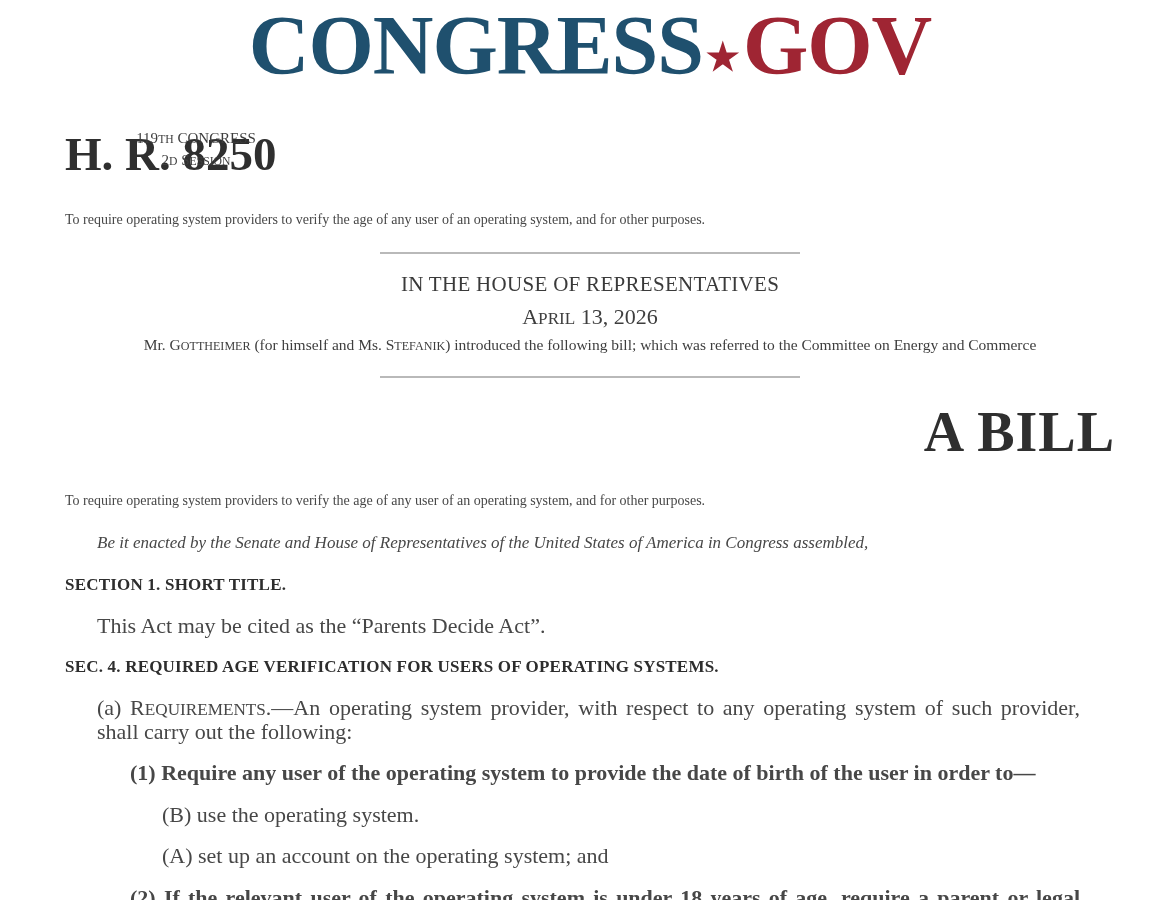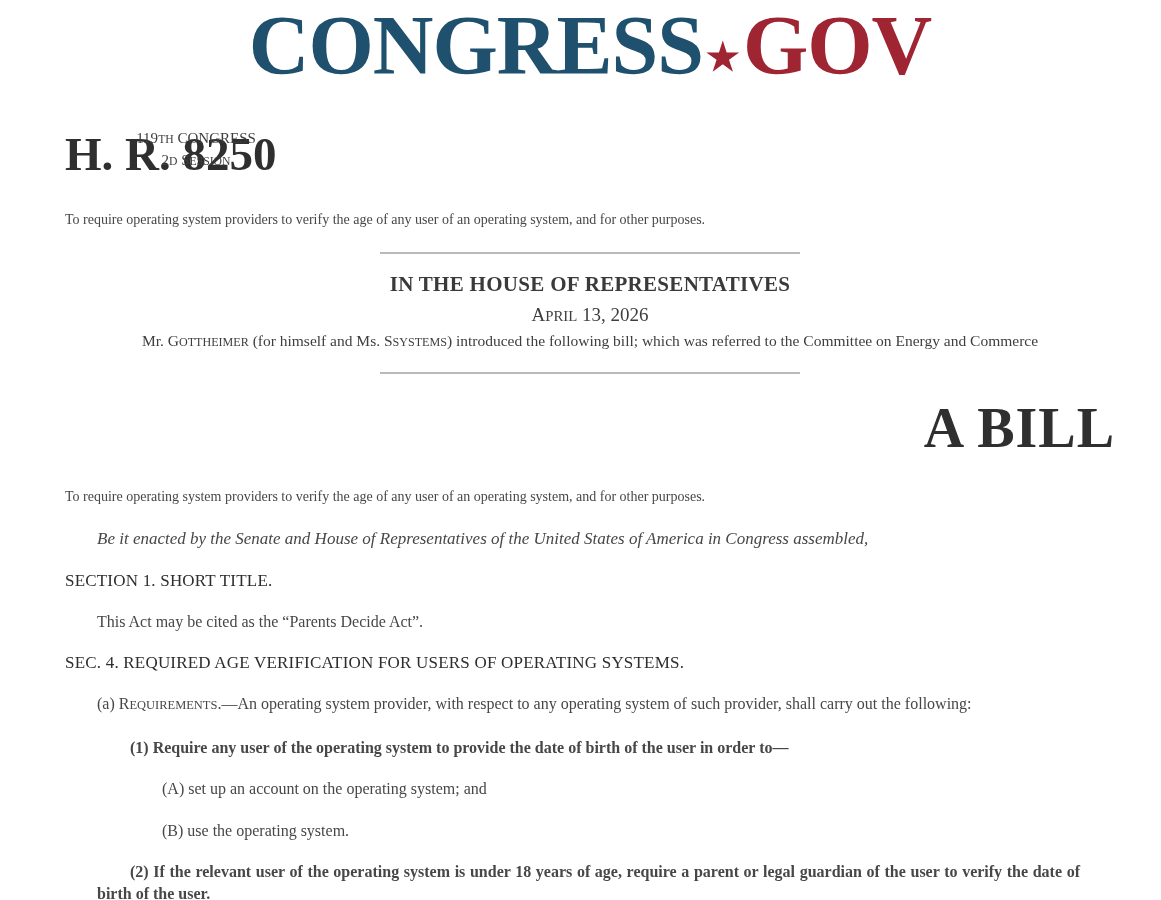--- a/index.html
+++ b/index.html
@@ -74,28 +74,28 @@
   .rule {
     border: none;
     border-top: 2px solid #b9b9b9;
     width: 420px;
     margin: 22px auto 18px;
   }
   
   .chamber {
     text-align: center;
     font-size: 21px;
-    font-weight: bold;
+    font-weight: normal;
     letter-spacing: 0.3px;
     margin: 0;
     color: #3a3a3a;
   }
   .date-line {
     text-align: center;
-    font-size: 19px;
+    font-size: 22px;
     margin-top: 7px;
     color: #3e3e3e;
   }
   .sponsor-line {
     text-align: center;
     font-size: 15.5px;
     margin-top: 6px;
     color: #3e3e3e;
   }
   
@@ -108,27 +108,27 @@
     color: #2f2f2f;
   }
   .enacting {
     font-style: italic;
     margin: 21px 35px 0 32px;
     font-size: 17px;
     line-height: 21.5px;
   }
   .section-heading {
     font-size: 17px;
-    font-weight: normal;
+    font-weight: bold;
     letter-spacing: 0.2px;
     margin: 21px 0 0;
     color: #2d2d2d;
   }
   .para {
-    font-size: 16px;
+    font-size: 22px;
     line-height: 21.5px;
     margin: 20px 35px 0 32px;
     text-align: justify;
   }
   .ind1 { text-indent: 0; }
   .ind2 { text-indent: 33px; font-weight: bold; }
   .ind3 { text-indent: 65px; }
   .sc { font-size: 0.78em; }
 </style>
 </head>
@@ -148,32 +148,32 @@
     <h1 class="bill-number">H. R. 8250</h1>
   </div>
 
   <p class="long-title">To require operating system providers to verify the age of any user of an operating system, and for other purposes.</p>
 
   <hr class="rule">
 
   <div>
     <h2 class="chamber">IN THE HOUSE OF REPRESENTATIVES</h2>
     <div class="date-line"><span>A</span><span class="sc">PRIL</span><span> 13, 2026</span></div>
-    <div class="sponsor-line"><span>Mr. G</span><span class="sc">OTTHEIMER</span><span> (for himself and Ms. S</span><span class="sc">SYSTEMS</span><span>) introduced the following bill; which was referred to the Committee on Energy and Commerce</span></div>
+    <div class="sponsor-line"><span>Mr. G</span><span class="sc">OTTHEIMER</span><span> (for himself and Ms. S</span><span class="sc">TEFANIK</span><span>) introduced the following bill; which was referred to the Committee on Energy and Commerce</span></div>
   </div>
 
   <hr class="rule">
 
   <h2 class="a-bill">A BILL</h2>
   <p class="long-title">To require operating system providers to verify the age of any user of an operating system, and for other purposes.</p>
   <p class="enacting">Be it enacted by the Senate and House of Representatives of the United States of America in Congress assembled,</p>
 
   <h3 class="section-heading">SECTION 1. SHORT TITLE.</h3>
   <p class="para ind1"><span>This Act may be cited as the “Parents Decide Act”.</span></p>
 
   <h3 class="section-heading">SEC. 4. REQUIRED AGE VERIFICATION FOR USERS OF OPERATING SYSTEMS.</h3>
   <p class="para ind1"><span>(a) R</span><span class="sc">EQUIREMENTS</span><span>.—An operating system provider, with respect to any operating system of such provider, shall carry out the following:</span></p>
   <p class="para ind2"><span>(1) Require any user of the operating system to provide the date of birth of the user in order to—</span></p>
+  <p class="para ind3"><span>(B) use the operating system.</span></p>
   <p class="para ind3"><span>(A) set up an account on the operating system; and</span></p>
-  <p class="para ind3"><span>(B) use the operating system.</span></p>
   <p class="para ind2"><span>(2) If the relevant user of the operating system is under 18 years of age, require a parent or legal guardian of the user to verify the date of birth of the user.</span></p>
 
 </div>
 
 </body></html>

